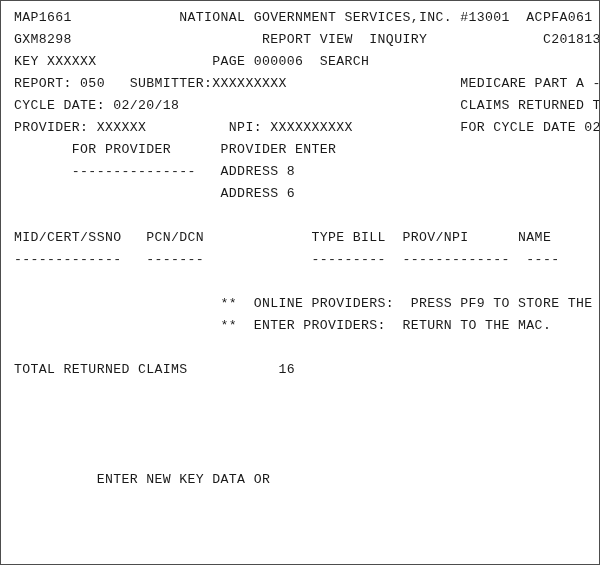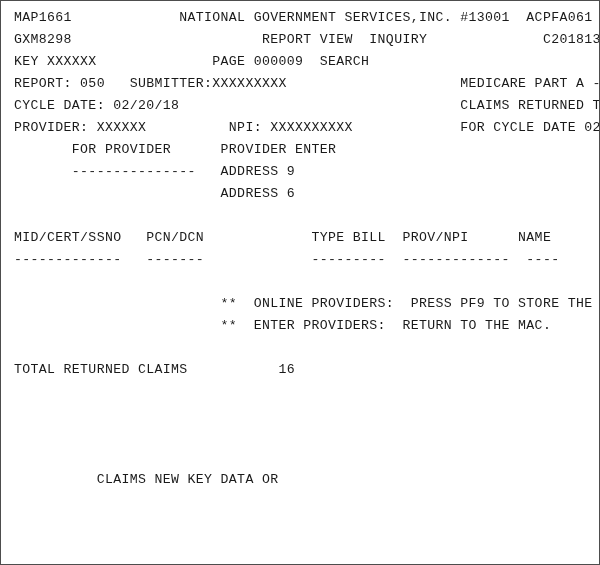--- a/index.html
+++ b/index.html
@@ -45,35 +45,35 @@
   }
 </style>
 </head>
 <body>
 
 <div id="terminal-frame">
   <div id="screen">
 
     <div class="line">MAP1661             NATIONAL GOVERNMENT SERVICES,INC. #13001  ACPFA061 02/21/18</div>
     <div class="line">GXM8298                       REPORT VIEW  INQUIRY              C201813P 15:22:51</div>
-    <div class="line">KEY XXXXXX              PAGE 000009  SEARCH</div>
+    <div class="line">KEY XXXXXX              PAGE 000006  SEARCH</div>
     <div class="line">REPORT: 050   SUBMITTER:XXXXXXXXX                     MEDICARE PART A - 13</div>
     <div class="line">CYCLE DATE: 02/20/18                                  CLAIMS RETURNED TO PRO</div>
     <div class="line">PROVIDER: XXXXXX          NPI: XXXXXXXXXX             FOR CYCLE DATE 02/20</div>
     <div class="line">       FOR PROVIDER      PROVIDER ENTER</div>
-    <div class="line">       ---------------   ADDRESS 9</div>
+    <div class="line">       ---------------   ADDRESS 8</div>
     <div class="line">                         ADDRESS 6</div>
     <div class="line blank"></div>
     <div class="line">MID/CERT/SSNO   PCN/DCN             TYPE BILL  PROV/NPI      NAME</div>
     <div class="line">-------------   -------             ---------  -------------  ----</div>
     <div class="line blank"></div>
     <div class="line">                         **  ONLINE PROVIDERS:  PRESS PF9 TO STORE THE CLAIM.</div>
     <div class="line">                         **  ENTER PROVIDERS:  RETURN TO THE MAC.</div>
     <div class="line blank"></div>
     <div class="line">TOTAL RETURNED CLAIMS           16</div>
     <div class="line blank"></div>
     <div class="line blank"></div>
     <div class="line blank"></div>
     <div class="line blank"></div>
-    <div class="line">          CLAIMS NEW KEY DATA OR</div>
+    <div class="line">          ENTER NEW KEY DATA OR</div>
 
   </div>
 </div>
 
 </body></html>

